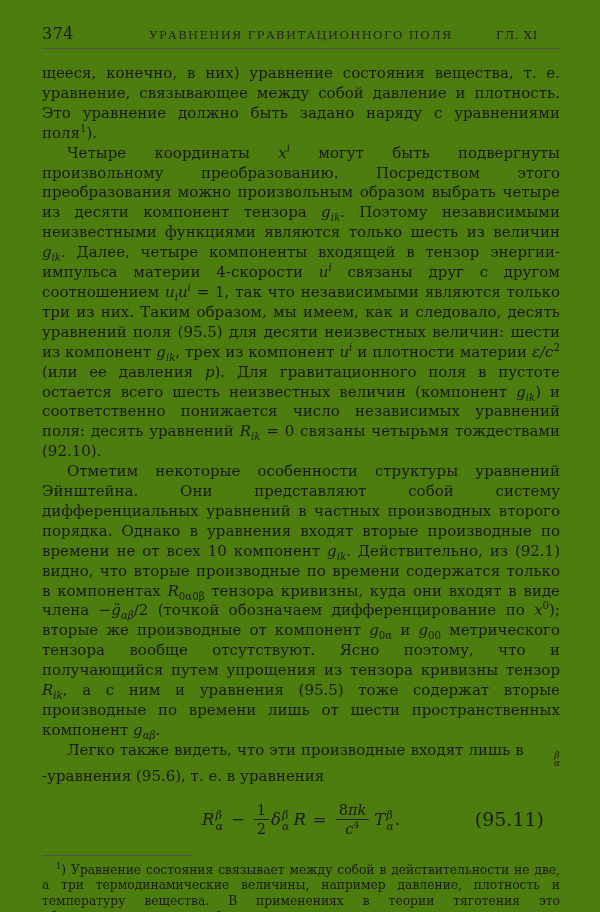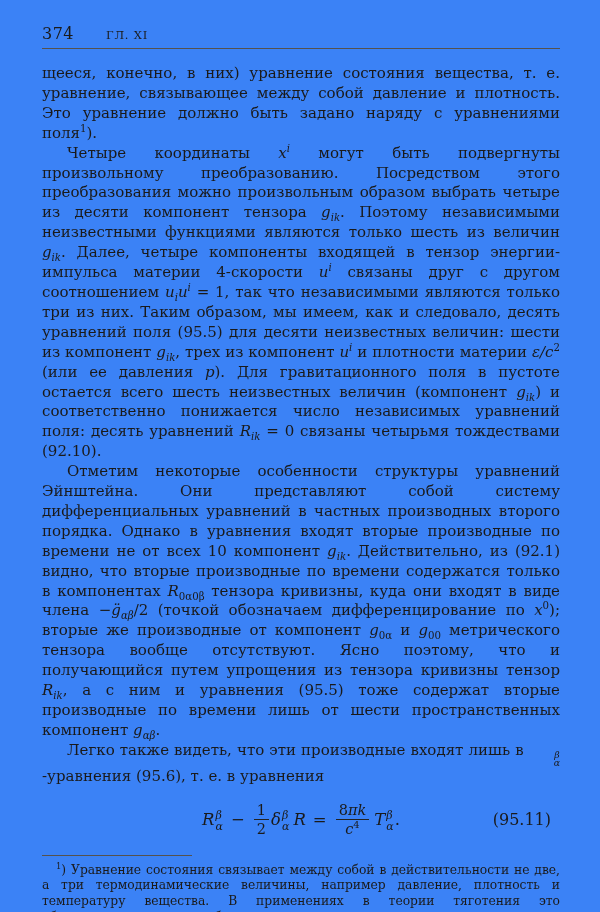--- a/index.html
+++ b/index.html
@@ -2,21 +2,21 @@
 <html lang="ru"><head>
 <meta charset="utf-8">
 <style>
   html, body { margin:0; padding:0; background:#eceae7; }
   .page {
     position:relative;
     width:600px; height:912px;
     box-sizing:border-box;
     margin:0 auto;
     padding:24px 40px 26px 42px;
-    background:#3b82f6;
+    background:#4d7c0f;
     color:#1a1a1a;
     font-family:"DejaVu Serif","Liberation Serif",serif;
     display:flex; flex-direction:column;
     overflow:hidden;
   }
   
   .pagehead { display:flex; align-items:baseline; }
   .pnum { font-size:16px; width:64px; letter-spacing:0.5px; }
   .rhead { flex:1; text-align:center; font-size:11.5px; letter-spacing:1.4px; color:#222; white-space:nowrap; }
   .chap { width:64px; text-align:left; font-size:11.5px; letter-spacing:0.8px; }
@@ -36,34 +36,35 @@
   .eq { display:inline-flex; align-items:center; font-size:16.5px; white-space:nowrap; }
   .eit { font-style:italic; }
   .eop { margin:0 7px; }
   .sp  { margin-left:3px; }
   .ss { display:inline-flex; flex-direction:column; align-items:flex-start; font-size:11px; font-style:italic; line-height:1.0; margin:0 1px; transform:translateY(1px); }
   .ss span { display:block; }
   .frac { display:inline-flex; flex-direction:column; align-items:center; font-size:14.5px; line-height:1.15; margin:0 2px; }
   .fnum { border-bottom:1px solid #222; padding:0 3px; }
   .fden { padding-top:1px; }
   .frac sup { font-size:0.68em; line-height:0; }
-  .eq-num { position:absolute; right:9px; font-size:16px; }
+  .eq-num { position:absolute; right:16px; font-size:19px; }
 
   
   .footarea { margin-top:auto; }
   .footrule { width:150px; border-bottom:1px solid #55524e; margin-bottom:7px; }
   .footnote { margin:0; font-size:12.3px; line-height:15.7px; text-align:justify; text-indent:14px; }
 </style>
 </head>
 <body>
 
 <div class="page">
 
   <header class="pagehead">
     <span class="pnum">374</span>
+    <span class="rhead">УРАВНЕНИЯ ГРАВИТАЦИОННОГО ПОЛЯ</span>
     <span class="chap">ГЛ. XI</span>
   </header>
   <div class="headrule"></div>
 
   <main class="bodytext">
     <p>щееся, конечно, в них) уравнение состояния вещества, т. е. уравнение, связывающее между собой давление и плотность. Это уравнение должно быть задано наряду с уравнениями поля<sup>1</sup>).</p>
     <p class="ind">Четыре координаты <i>x<sup>i</sup></i> могут быть подвергнуты произвольному преобразованию. Посредством этого преобразования можно произвольным образом выбрать четыре из десяти компонент тензора <i>g<sub>ik</sub></i>. Поэтому независимыми неизвестными функциями являются только шесть из величин <i>g<sub>ik</sub></i>. Далее, четыре компоненты входящей в тензор энергии-импульса материи 4-скорости <i>u<sup>i</sup></i> связаны друг с другом соотношением <i>u<sub>i</sub>u<sup>i</sup></i> = 1, так что независимыми являются только три из них. Таким образом, мы имеем, как и следовало, десять уравнений поля (95.5) для десяти неизвестных величин: шести из компонент <i>g<sub>ik</sub></i>, трех из компонент <i>u<sup>i</sup></i> и плотности материи <i>ε/c</i><sup>2</sup> (или ее давления <i>p</i>). Для гравитационного поля в пустоте остается всего шесть неизвестных величин (компонент <i>g<sub>ik</sub></i>) и соответственно понижается число независимых уравнений поля: десять уравнений <i>R<sub>ik</sub></i> = 0 связаны четырьмя тождествами (92.10).</p>
     <p class="ind">Отметим некоторые особенности структуры уравнений Эйнштейна. Они представляют собой систему дифференциальных уравнений в частных производных второго порядка. Однако в уравнения входят вторые производные по времени не от всех 10 компонент <i>g<sub>ik</sub></i>. Действительно, из (92.1) видно, что вторые производные по времени содержатся только в компонентах <i>R</i><sub>0α0β</sub> тензора кривизны, куда они входят в виде члена −<i>g̈<sub>αβ</sub></i>/2 (точкой обозначаем дифференцирование по <i>x</i><sup>0</sup>); вторые же производные от компонент <i>g</i><sub>0α</sub> и <i>g</i><sub>00</sub> метрического тензора вообще отсутствуют. Ясно поэтому, что и получающийся путем упрощения из тензора кривизны тензор <i>R<sub>ik</sub></i>, а с ним и уравнения (95.5) тоже содержат вторые производные по времени лишь от шести пространственных компонент <i>g<sub>αβ</sub></i>.</p>
     <p class="ind">Легко также видеть, что эти производные входят лишь в <span class="ssi">
           <span>β</span>

